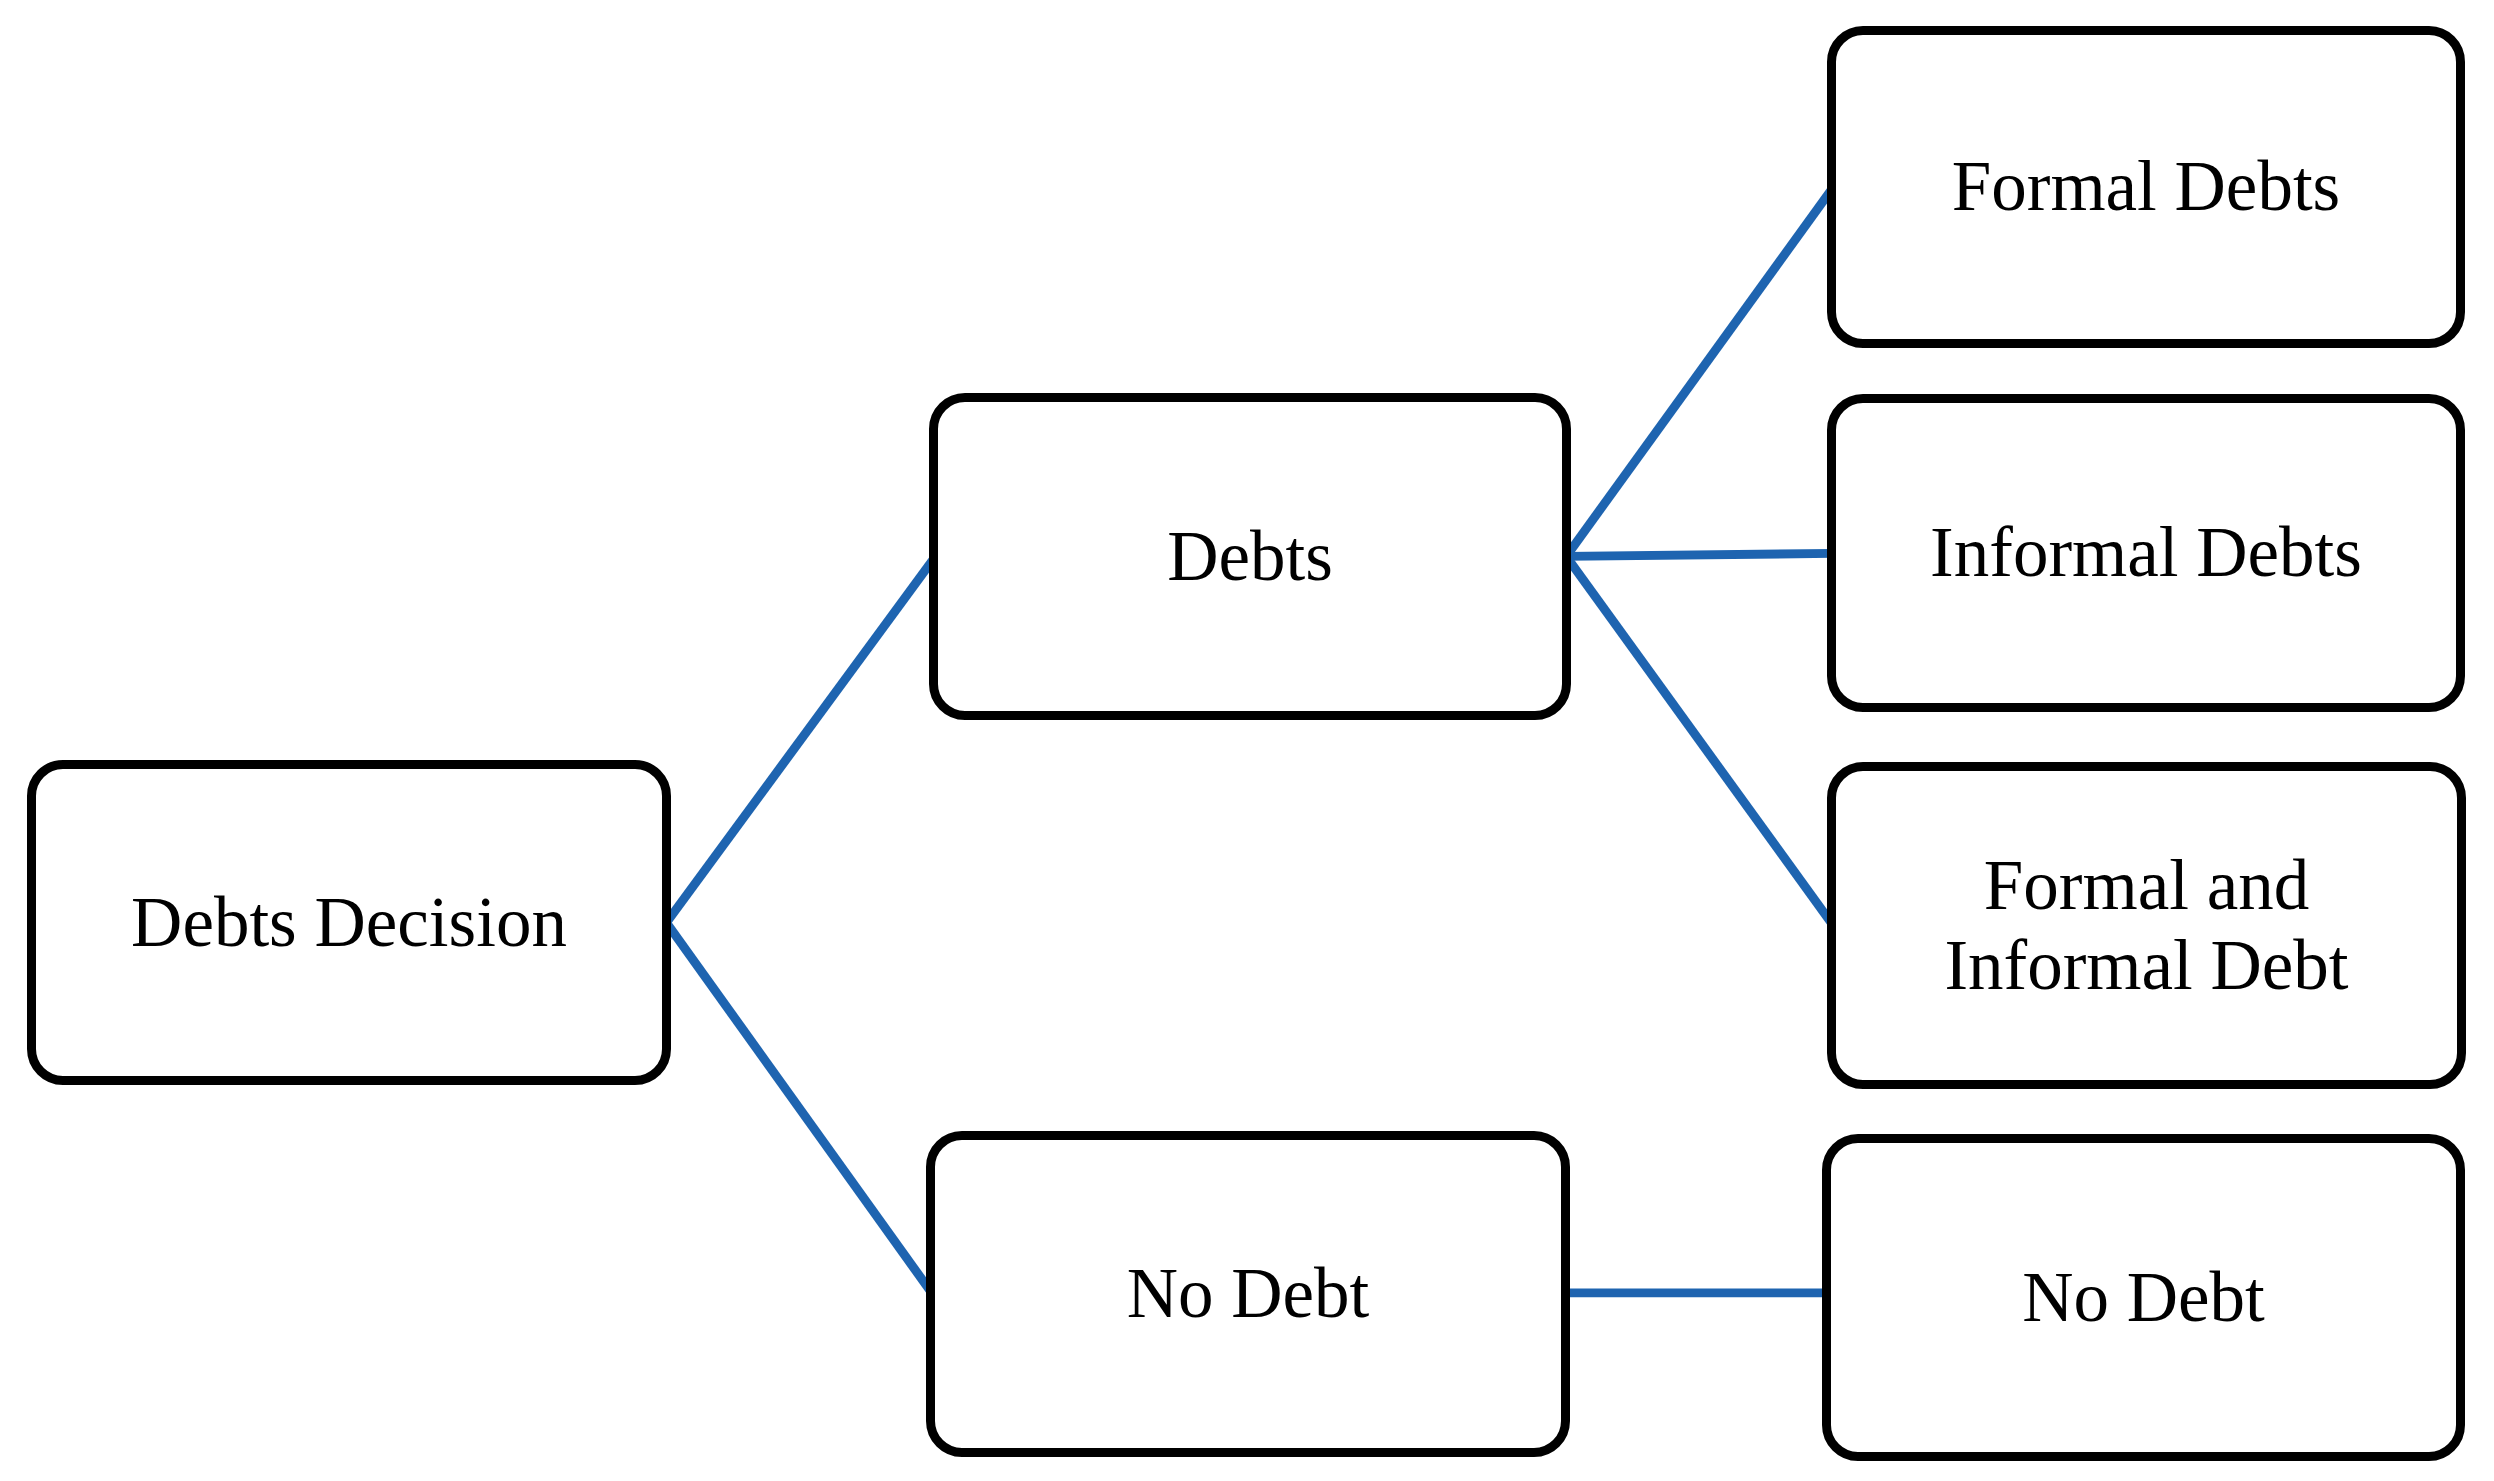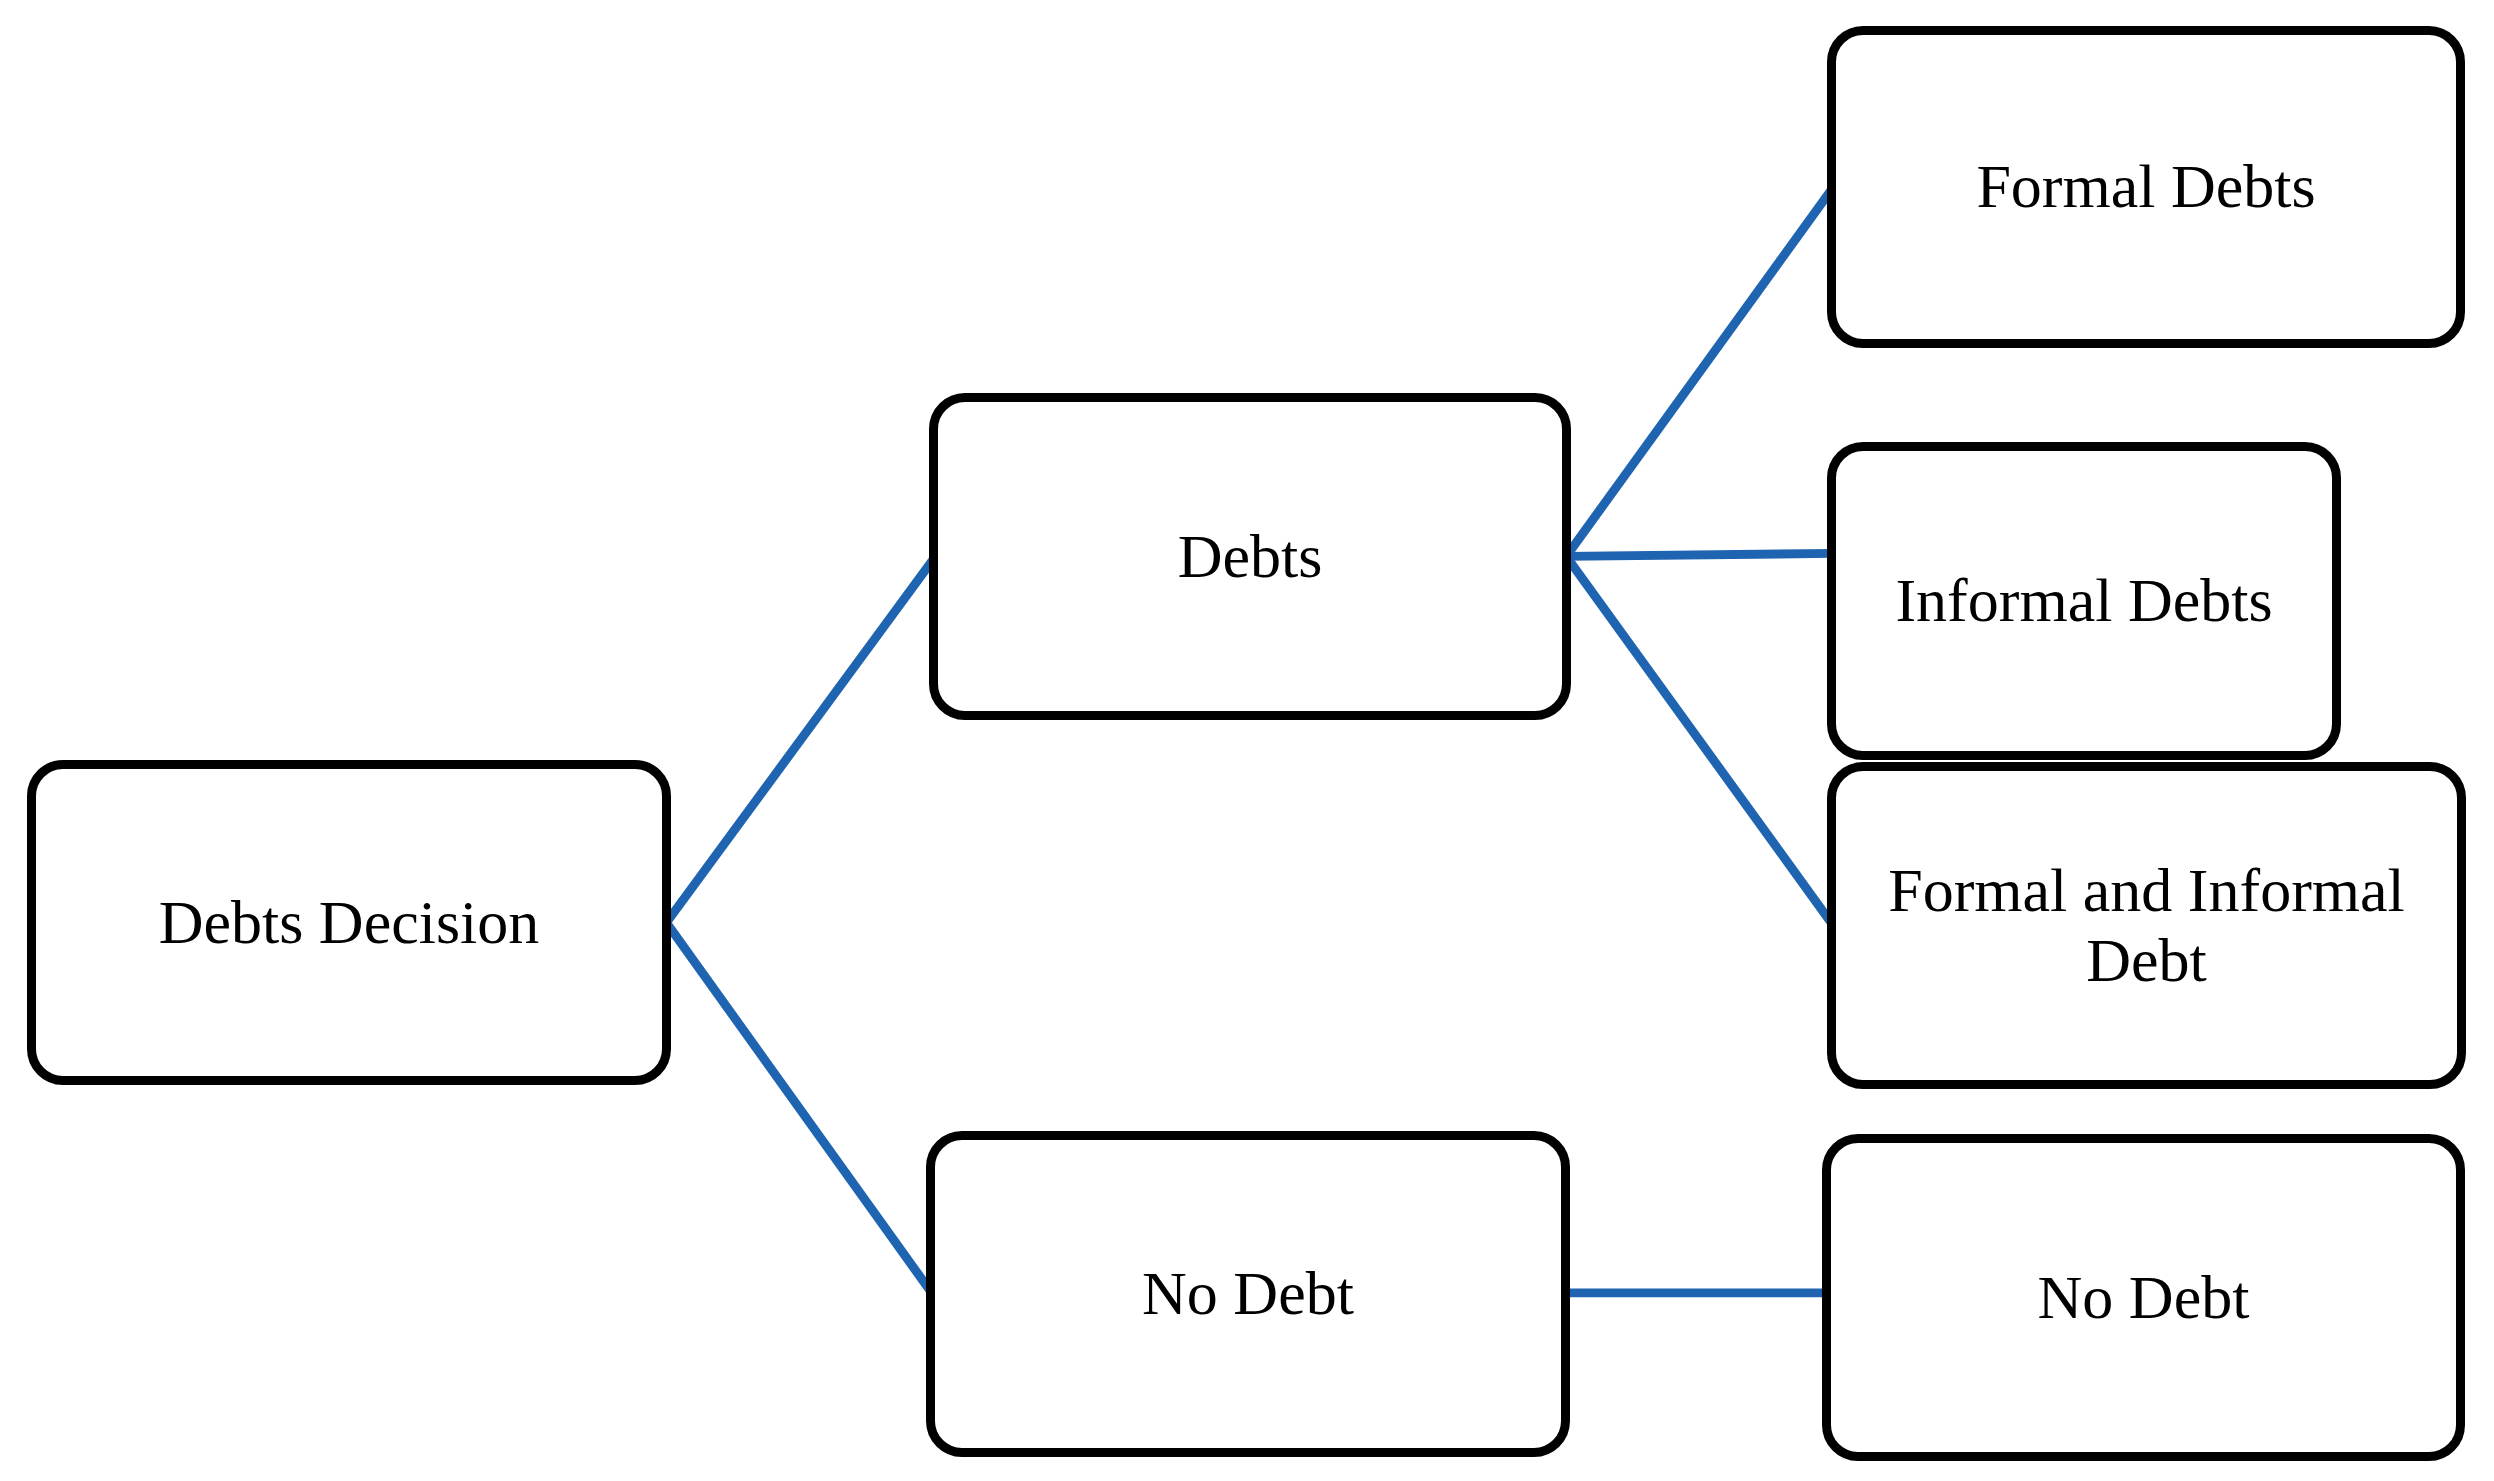--- a/index.html
+++ b/index.html
@@ -28,30 +28,30 @@
     z-index: 2;
     box-sizing: border-box;
     background: #ffffff;
     border: 9px solid #000000;
     border-radius: 36px;
     display: flex;
     align-items: center;
     justify-content: center;
     text-align: center;
     color: #000000;
-    font-size: 62px;
+    font-size: 71px;
     line-height: 1.12;
     padding: 0 30px;
   }
   
   #node-debt-decision        { left: 27px;   top: 760px;  width: 644px; height: 325px; }
   #node-debts                { left: 929px;  top: 393px;  width: 642px; height: 327px; }
   #node-no-debts             { left: 926px;  top: 1131px; width: 644px; height: 326px; }
   #node-formal-debts         { left: 1827px; top: 26px;   width: 638px; height: 322px; }
-  #node-informal-debts       { left: 1827px; top: 394px;  width: 514px; height: 318px; margin-top: 48px; }
+  #node-informal-debts       { left: 1827px; top: 394px;  width: 638px; height: 318px; }
   #node-formal-informal-debt { left: 1827px; top: 762px;  width: 639px; height: 327px; }
   #node-no-debt              { left: 1822px; top: 1134px; width: 643px; height: 327px; text-align: right; }
 </style>
 </head>
 <body>
 
 <div id="canvas">
 
   <svg id="edges" viewBox="0 0 2520 1496" xmlns="http://www.w3.org/2000/svg">
     <line x1="673" y1="932" x2="944" y2="563" stroke-width="9" stroke="#1E64B0"></line>

